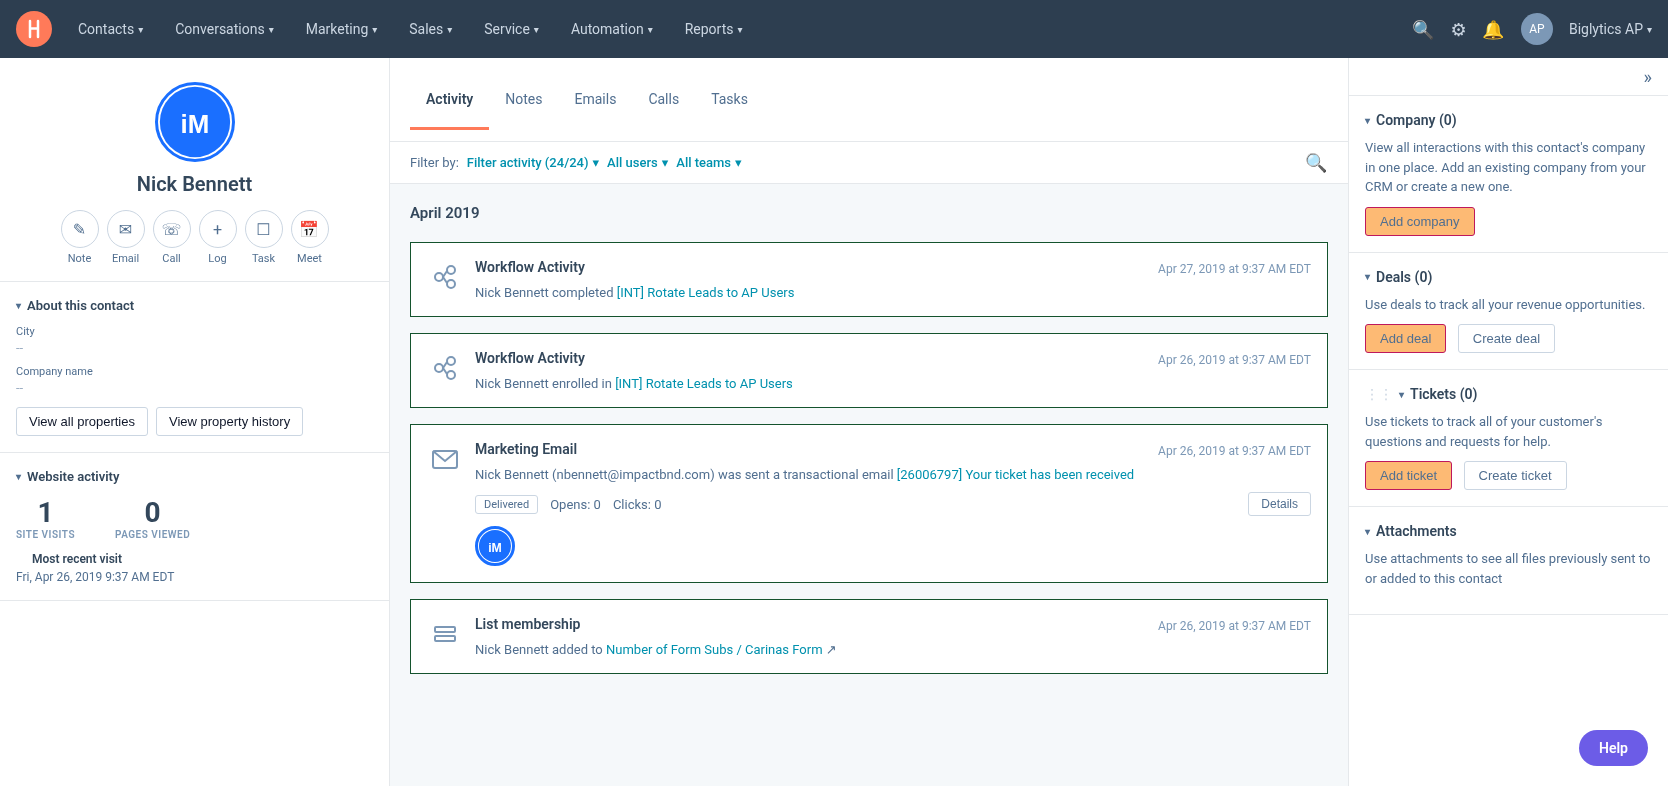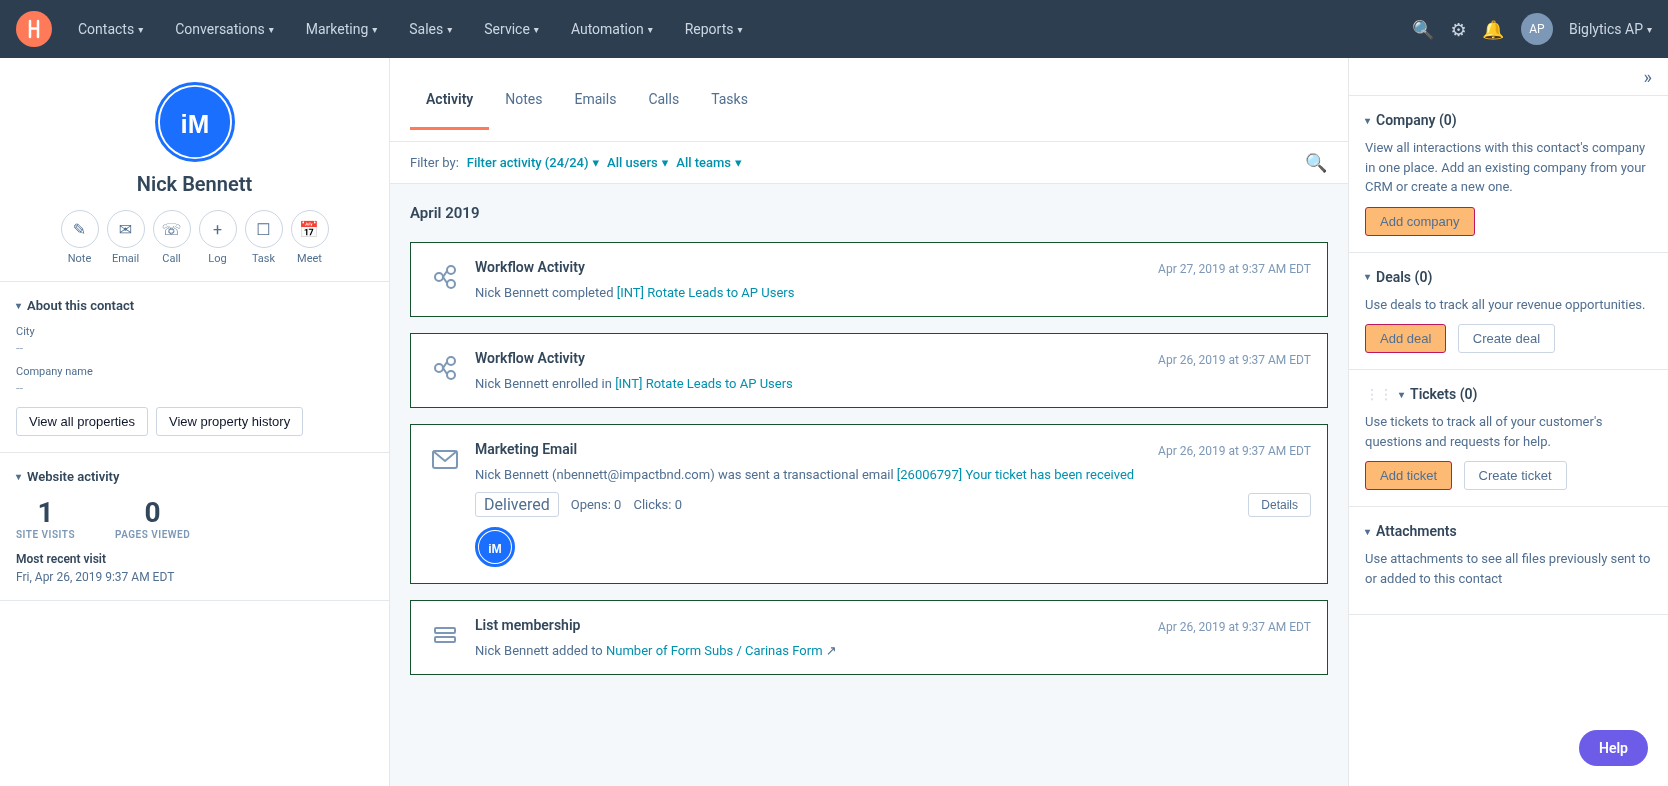--- a/index.html
+++ b/index.html
@@ -189,20 +189,21 @@
       font-weight: 600;
       color: #7c98b6;
       text-transform: uppercase;
       letter-spacing: 0.5px;
     }
     .recent-visit-label {
       font-size: 12px;
       font-weight: 600;
       color: #33475b;
       margin-bottom: 4px;
+      margin-left: 16px;
     }
     .recent-visit-date {
       font-size: 12px;
       color: #516f90;
     }
 
     
     .center-panel {
       flex: 1;
       background: #f5f8fa;
@@ -320,21 +321,21 @@
       align-items: center;
       gap: 12px;
       margin-top: 10px;
       font-size: 13px;
       color: #516f90;
     }
     .badge-delivered {
       border: 1px solid #cbd6e2;
       border-radius: 3px;
       padding: 2px 8px;
-      font-size: 16px;
+      font-size: 11px;
       color: #516f90;
       background: #fff;
     }
     .btn-details {
       margin-left: auto;
       border: 1px solid #cbd6e2;
       background: #fff;
       color: #516f90;
       padding: 4px 12px;
       border-radius: 3px;

